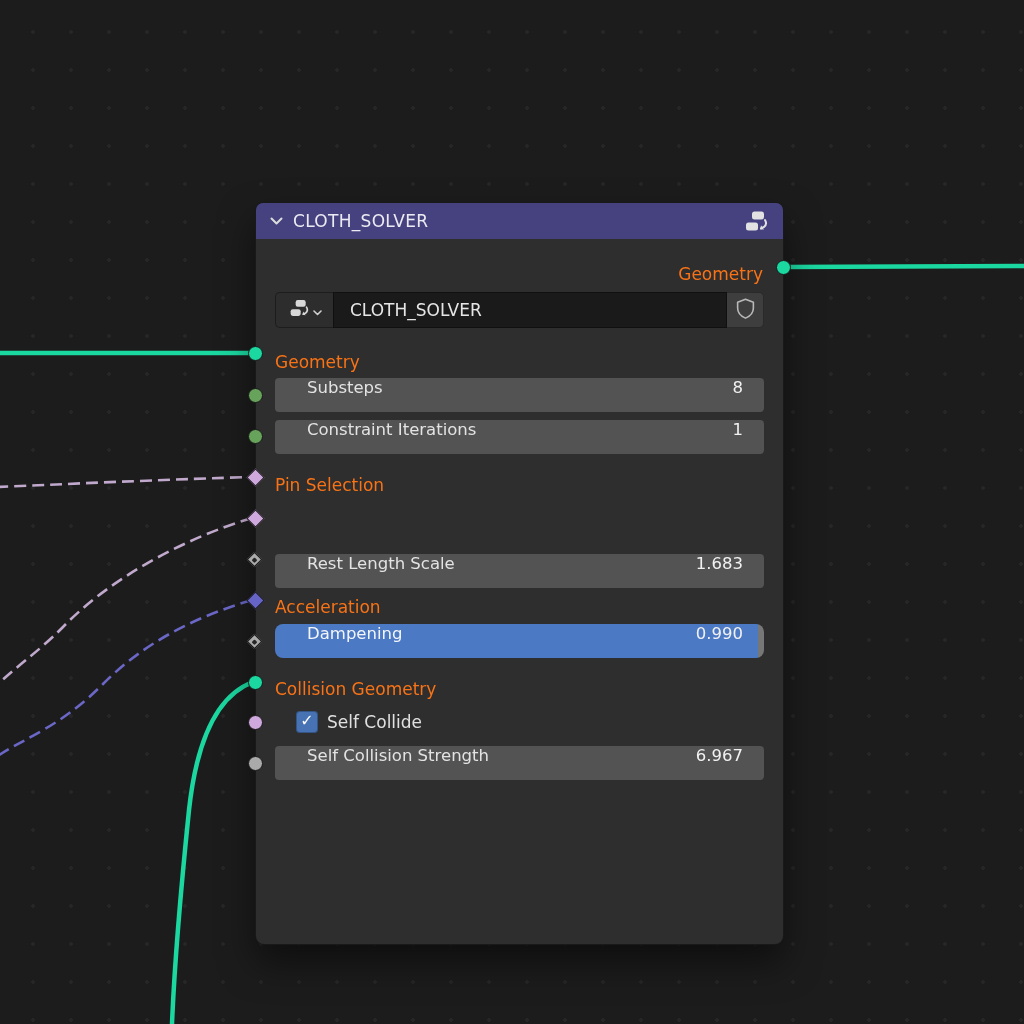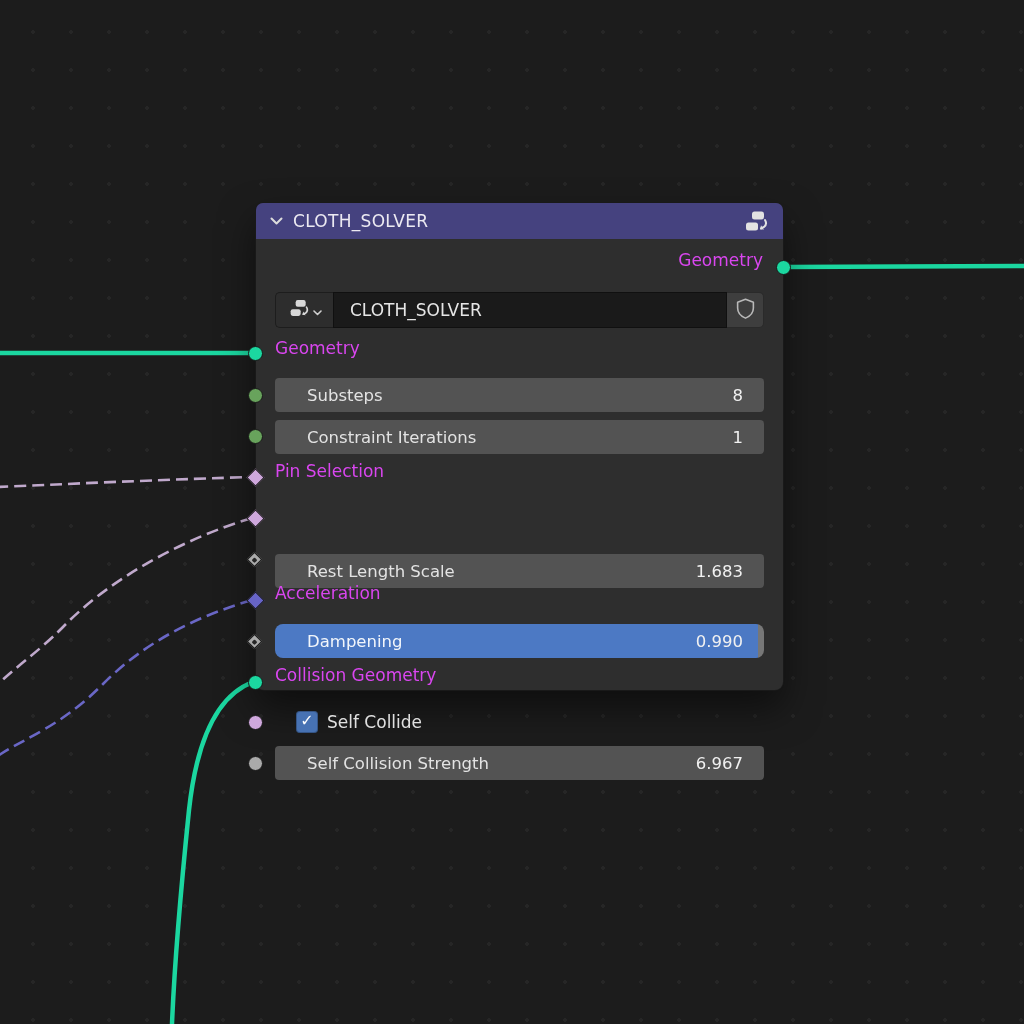--- a/index.html
+++ b/index.html
@@ -10,39 +10,39 @@
     background-size:38px 38px;background-position:14px 13px;
     font-family:"DejaVu Sans","Liberation Sans",sans-serif;
     -webkit-font-smoothing:antialiased;
   }
   .wires{position:absolute;left:0;top:0;z-index:1;}
   .wire{fill:none;}
   .wire.solid{stroke-width:4.5px;}
   .wire.dashed{stroke-width:2.6px;stroke-dasharray:12 6;}
 
   .node{
-    position:absolute;left:256px;top:203px;width:527px;height:487px;
+    position:absolute;left:256px;top:203px;width:527px;height:741px;
     background:#2e2e2e;border-radius:8px;z-index:2;
     box-shadow:0 0 0 1px #191919,0 18px 36px rgba(0,0,0,.5);
   }
   .node-header{
     position:absolute;left:0;top:0;right:0;height:36px;
     background:#45427f;border-radius:7px 7px 0 0;
     display:flex;align-items:center;padding:0 14px;box-sizing:border-box;
     color:#e8e8e8;
   }
   .node-header .chev{display:flex;margin-right:10px;}
   .node-title{font-size:17px;letter-spacing:.3px;flex:1;color:#eceaf2;}
   .hdr-icon{display:flex;}
 
   .row{position:absolute;left:19px;width:489px;height:34px;box-sizing:border-box;}
-  .label-row{display:flex;align-items:flex-start;color:#d946ef;font-size:17px;}
+  .label-row{display:flex;align-items:flex-end;color:#f97316;font-size:17px;}
   .out-row{justify-content:flex-end;padding-right:1px;}
   .slider{
-    background:#535353;border-radius:4px;display:flex;align-items:center;
+    background:#535353;border-radius:4px;display:flex;align-items:flex-start;
     justify-content:space-between;padding:0 21px 0 32px;color:#e3e3e3;font-size:16.5px;
   }
   .slider .val{color:#f1f1f1;}
   .slider.active{
     background:linear-gradient(90deg,#4c79c4 0,#4c79c4 98.7%,#777777 98.7%);
     color:#f2f6fb;
     border-radius:8px;
   }
   .checkbox-row{display:flex;align-items:center;color:#e0e0e0;font-size:17px;padding-left:21px;}
   .checkbox{

